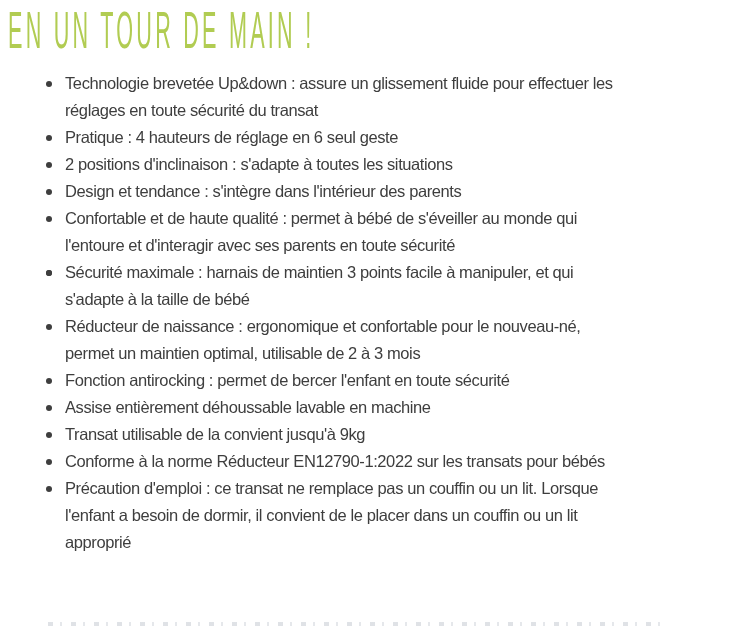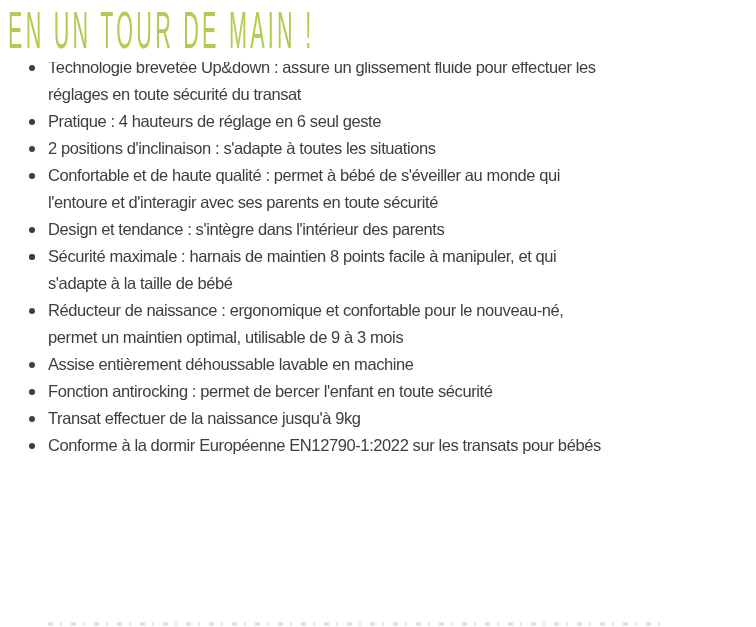--- a/index.html
+++ b/index.html
@@ -31,24 +31,25 @@
     color: #b1cc52;
     letter-spacing: 6px;
     white-space: nowrap;
     transform: scale(0.54, 1.28);
     transform-origin: left top;
   }
 
   
   .features {
     position: absolute;
-    top: 54px;
+    top: 70px;
     left: 0;
     width: 608px;
     z-index: 1;
+    padding-left: 17px;
   }
   .features ul {
     list-style: none;
     margin: 0;
     padding: 0;
   }
   .features li {
     position: relative;
     padding-left: 48px;
     padding-right: 3px;
@@ -114,49 +115,53 @@
     <li>
       <span class="bullet"></span>
       <span>Pratique : 4 hauteurs de réglage en 6 seul geste</span>
     </li>
     <li>
       <span class="bullet"></span>
       <span>2 positions d'inclinaison : s'adapte à toutes les situations</span>
     </li>
     <li>
       <span class="bullet"></span>
-      <span>Confortable et de haute qualité : permet à bébé de s'éveiller au monde qui l'entoure et d'interagir avec ses parents en toute sécurité</span>
+      <span>Design et tendance : s'intègre dans l'intérieur des parents</span>
     </li>
     <li>
       <span class="bullet"></span>
-      <span>Design et tendance : s'intègre dans l'intérieur des parents</span>
+      <span>Confortable et de haute qualité : permet à bébé de s'éveiller au monde qui l'entoure et d'interagir avec ses parents en toute sécurité</span>
     </li>
     <li>
       <span class="bullet"></span>
     </li>
     <li>
       <span class="bullet"></span>
-      <span>Sécurité maximale : harnais de maintien 8 points facile à manipuler, et qui s'adapte à la taille de bébé</span>
+      <span>Sécurité maximale : harnais de maintien 3 points facile à manipuler, et qui s'adapte à la taille de bébé</span>
     </li>
     <li>
       <span class="bullet"></span>
-      <span>Réducteur de naissance : ergonomique et confortable pour le nouveau-né, permet un maintien optimal, utilisable de 9 à 3 mois</span>
+      <span>Réducteur de naissance : ergonomique et confortable pour le nouveau-né, permet un maintien optimal, utilisable de 2 à 3 mois</span>
+    </li>
+    <li>
+      <span class="bullet"></span>
+      <span>Fonction antirocking : permet de bercer l'enfant en toute sécurité</span>
     </li>
     <li>
       <span class="bullet"></span>
       <span>Assise entièrement déhoussable lavable en machine</span>
     </li>
     <li>
       <span class="bullet"></span>
-      <span>Fonction antirocking : permet de bercer l'enfant en toute sécurité</span>
+      <span>Transat utilisable de la convient jusqu'à 9kg</span>
     </li>
     <li>
       <span class="bullet"></span>
-      <span>Transat effectuer de la naissance jusqu'à 9kg</span>
+      <span>Conforme à la norme Réducteur EN12790-1:2022 sur les transats pour bébés</span>
     </li>
     <li>
       <span class="bullet"></span>
-      <span>Conforme à la dormir Européenne EN12790-1:2022 sur les transats pour bébés</span>
+      <span>Précaution d'emploi : ce transat ne remplace pas un couffin ou un lit. Lorsque l'enfant a besoin de dormir, il convient de le placer dans un couffin ou un lit approprié</span>
     </li>
   </ul>
 </section>
 
 <div class="clipped-next-line"></div>
 
 </body></html>

